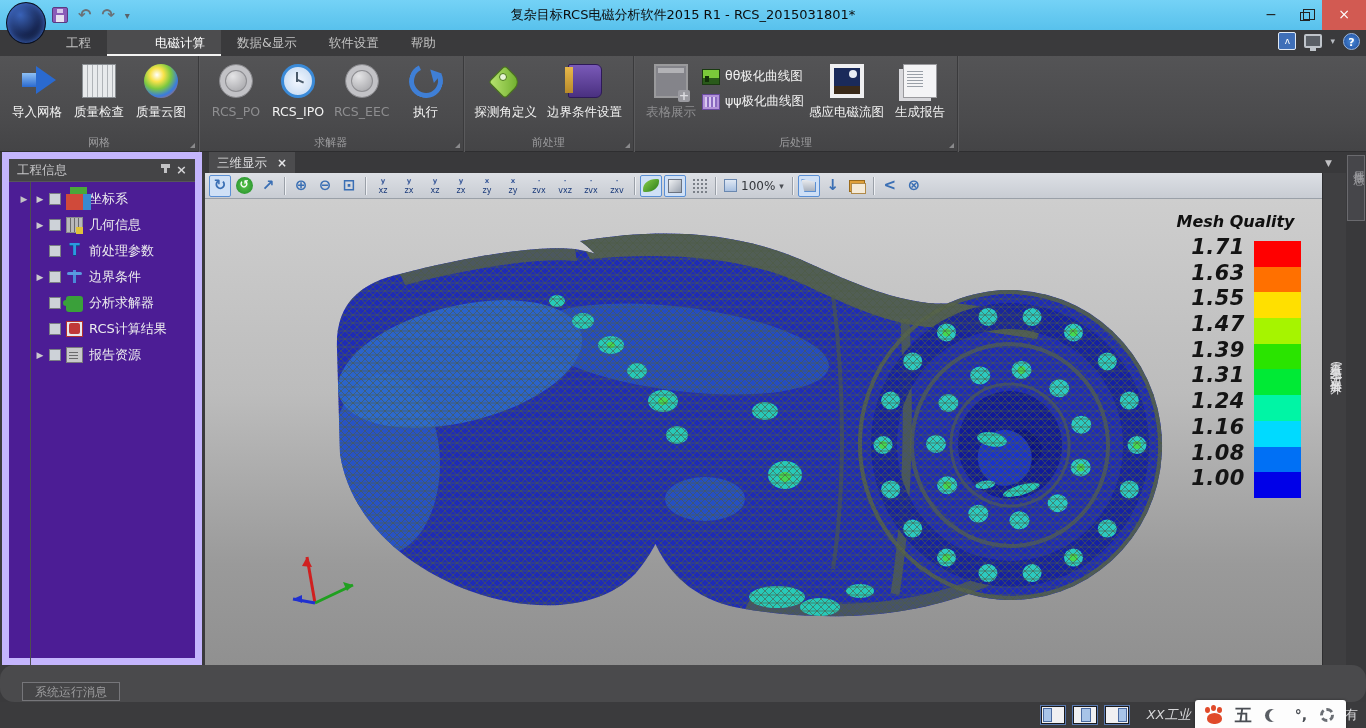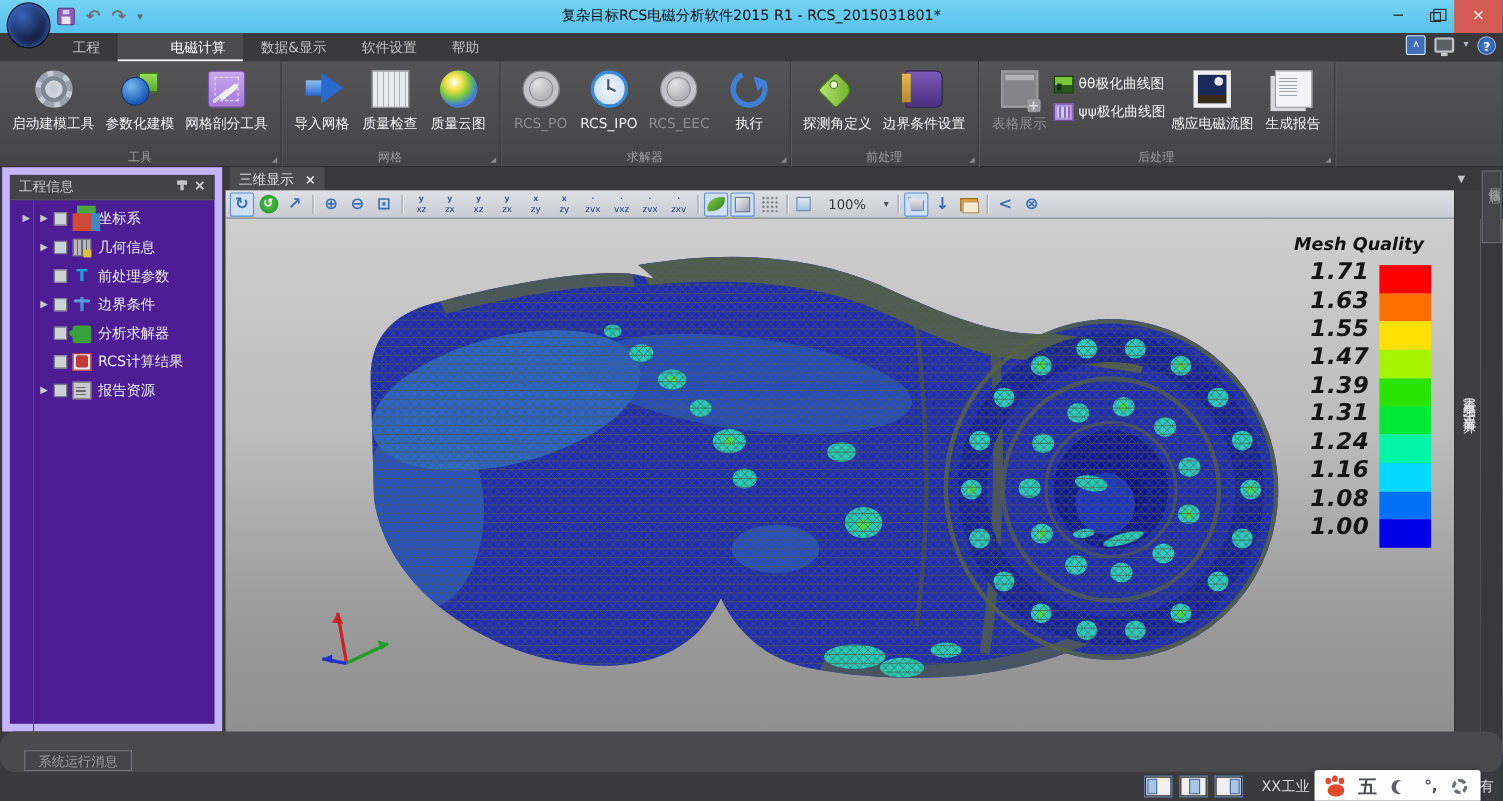--- a/index.html
+++ b/index.html
@@ -173,21 +173,21 @@
   .g-square { width:14px; height:14px; background:linear-gradient(135deg,#f0f2f4,#9aa2ae); border:1px solid #6a7280; }
   .g-dots { width:15px; height:15px; background-image:radial-gradient(#7a8088 1px, transparent 1.2px);
     background-size:4px 4px; }
   .g-folder { width:16px; height:12px; background:#e0a03a; border:1px solid #9a6a1a; position:relative; }
   .g-folder::after { content:""; position:absolute; left:1px; top:2px; width:13px; height:9px; background:#f4ead8; border:1px solid #b08a4a; }
   .g-clip { width:15px; height:13px; background:linear-gradient(#e8eaee,#aab2be); border:1px solid #5a8fd4;
     clip-path:polygon(0 0, 100% 25%, 100% 100%, 20% 100%); }
   .vview { width:24px; height:22px; margin:0 1px; font-size:8px; color:#1a3a7a; text-align:center; line-height:9px;
     padding-top:2px; }
   .vview b { font-size:7px; color:#3a5a9a; display:block; }
-  .vzoom { display:flex; align-items:center; gap:16px; margin:0 4px; color:#33363b; font-size:12px; }
+  .vzoom { display:flex; align-items:center; gap:4px; margin:0 4px; color:#33363b; font-size:12px; }
   .vzoom .sq { width:13px; height:13px; background:linear-gradient(#dfe8f4,#a8c0e0); border:1px solid #6a88b0; }
   .vzoom .c { font-size:9px; color:#4a4e54; }
 
   .canvas { position:absolute; left:205px; top:199px; width:1209px; height:487px;
     background:linear-gradient(180deg,#cecece 0%, #bcbcbc 40%, #9a9a9a 75%, #8e8e8e 100%); overflow:hidden; }
 
   
   .legend-title { position:absolute; left:958px; top:13px; width:145px; text-align:center;
     font-size:16px; font-weight:bold; font-style:italic; color:#101010; }
   .legend-rows { position:absolute; left:930px; top:36px; width:110px; }
@@ -216,21 +216,21 @@
   .sb-left { position:absolute; left:58px; top:0; height:26px; display:flex; align-items:center; gap:6px; }
   .sb-dot { width:15px; height:15px; border-radius:50%; background:radial-gradient(#b8e05a,#6aa82a); border:1px solid #3a6a10; }
   .sb-user { width:13px; height:15px; position:relative; margin-left:80px; }
   .sb-user::before { content:""; position:absolute; left:3px; top:0; width:7px; height:7px; border-radius:50%; background:#9ac83a; }
   .sb-user::after { content:""; position:absolute; left:0; bottom:0; width:13px; height:7px; border-radius:5px 5px 0 0; background:#9ac83a; }
   .sb-right { position:absolute; right:0; top:0; height:26px; display:flex; align-items:center; }
   .lay-icon { width:24px; height:18px; border:1px solid #1a1a1c; background:#f0f0f2; margin-right:8px; position:relative;
     box-shadow:0 0 0 1px #5a7ab0; }
   .lay-icon::after { content:""; position:absolute; top:1px; bottom:1px; background:#a8c4e8; border:1px solid #4a6aa0; }
   .lay-icon.l::after { left:1px; width:7px; } .lay-icon.c::after { left:7px; width:8px; } .lay-icon.r::after { right:1px; width:7px; }
-  .copy-left { color:#d8d8da; margin:0 2px 0 10px; }
+  .copy-left { color:#d8d8da; margin:0 2px 0 10px;font-style:italic; }
   .copy-right { color:#d8d8da; margin-right:8px; }
   .imebar { height:30px; background:#fdfdfd; border-radius:3px; display:flex; align-items:center; gap:13px;
     padding:0 12px; margin:0 -14px 0 2px; position:relative; z-index:5; box-shadow:0 0 3px rgba(0,0,0,.4); }
   .ime-paw { width:15px; height:11px; background:#e04a2a; border-radius:50% 50% 45% 45%; position:relative; margin-top:6px; }
   .ime-paw::before { content:""; position:absolute; left:-2px; top:-6px; width:5px; height:6px; border-radius:50%;
     background:#e04a2a; box-shadow:6px -2px 0 #e04a2a, 12px 0 0 #e04a2a; }
   .ime-mode { color:#4a4e54; font-size:17px; font-weight:bold; }
   .ime-moon { width:13px; height:13px; border-radius:50%; box-shadow:-4px 0 0 0 #5a5e64; margin-left:4px; }
   .ime-punct { color:#4a4e54; font-size:14px; font-weight:bold; }
   .ime-gear { width:14px; height:14px; border:3px dashed #6a6e74; border-radius:50%; background:#fdfdfd; }
@@ -264,38 +264,20 @@
     </div>
   <div class="menu-right">
     <span class="mr-collapse">ʌ</span>
     <span class="mr-monitor"></span>
     <span class="mr-caret">▾</span>
     <span class="mr-help">?</span>
   </div>
 </div>
 
 <div class="ribbon" id="ribbon">
-    <div class="rgroup">
-      <div class="rbtns">
-        <div class="rbtn">
-          <div class="ricon ri-modeling-tool"></div>
-          <div>启动建模工具</div>
-        </div>
-        <div class="rbtn">
-          <div class="ricon ri-param-modeling"></div>
-          <div>参数化建模</div>
-        </div>
-        <div class="rbtn">
-          <div class="ricon ri-mesh-tool"></div>
-          <div>网格剖分工具</div>
-        </div>
-      </div>
-      <div class="rgroup-label">工具</div>
-      <span class="rgroup-corner"></span>
-    </div>
     <div class="rgroup">
       <div class="rbtns">
         <div class="rbtn">
           <div class="ricon ri-import-mesh"></div>
           <div>导入网格</div>
         </div>
         <div class="rbtn">
           <div class="ricon ri-quality-check"></div>
           <div>质量检查</div>
         </div>

